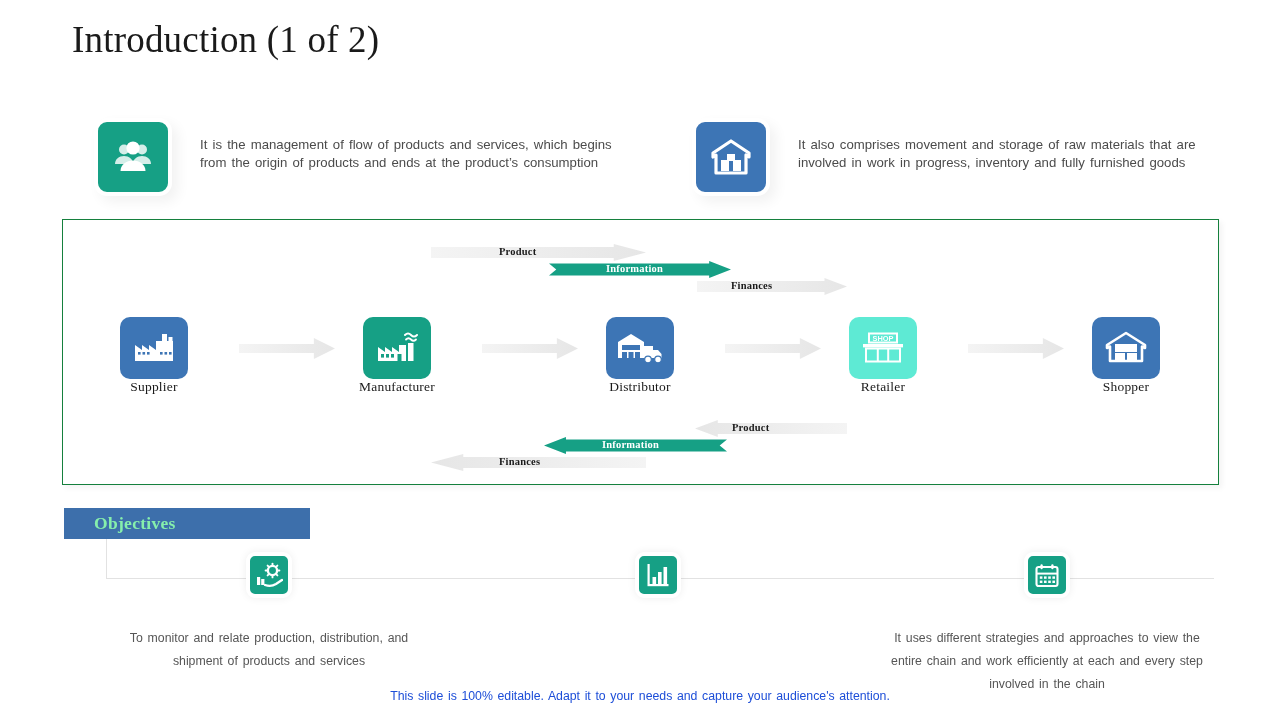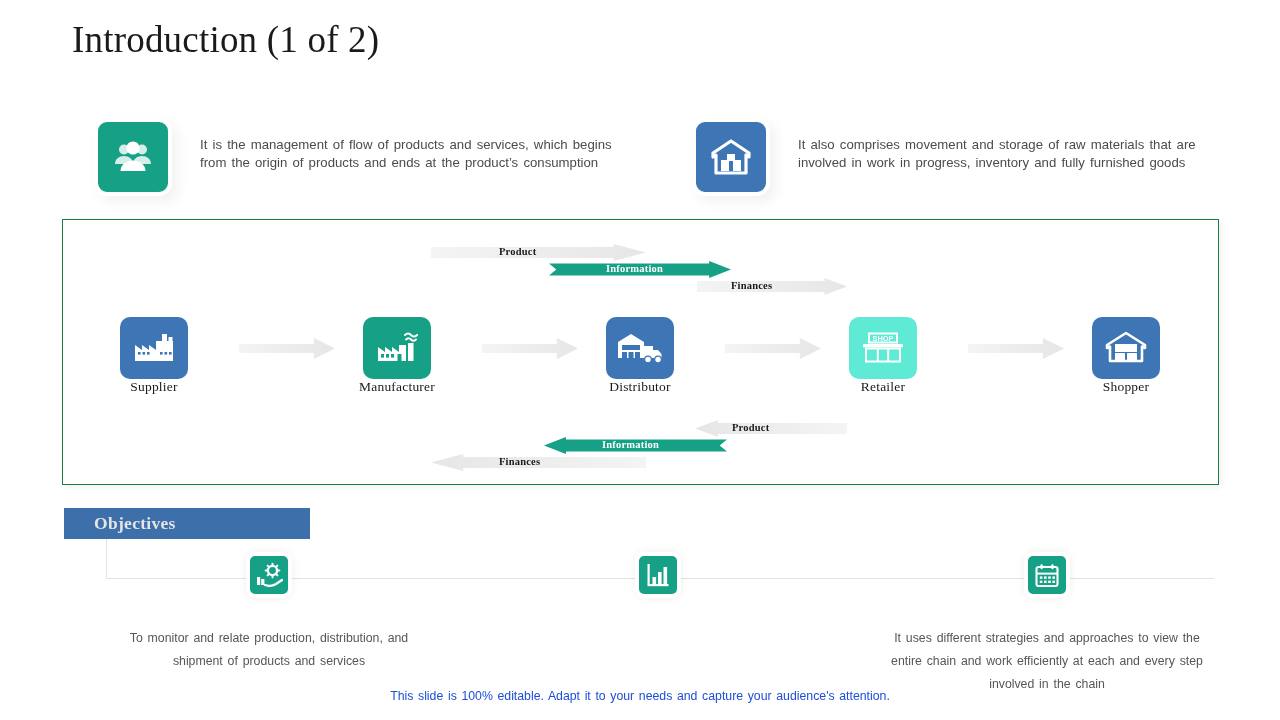--- a/index.html
+++ b/index.html
@@ -161,21 +161,21 @@
     height: 31px;
     background: #3d6fab;
     display: flex;
     align-items: center;
   }
   .objectives-bar span {
     margin-left: 30px;
     font-family: "Liberation Serif", serif;
     font-weight: bold;
     font-size: 17.5px;
-    color: #e5e5e5;
+    color: #86efac;
     letter-spacing: 0.3px;
   }
   .obj-vline {
     position: absolute;
     left: 106px;
     top: 539px;
     width: 1px;
     height: 40px;
     background: #e2e2e2;
   }

